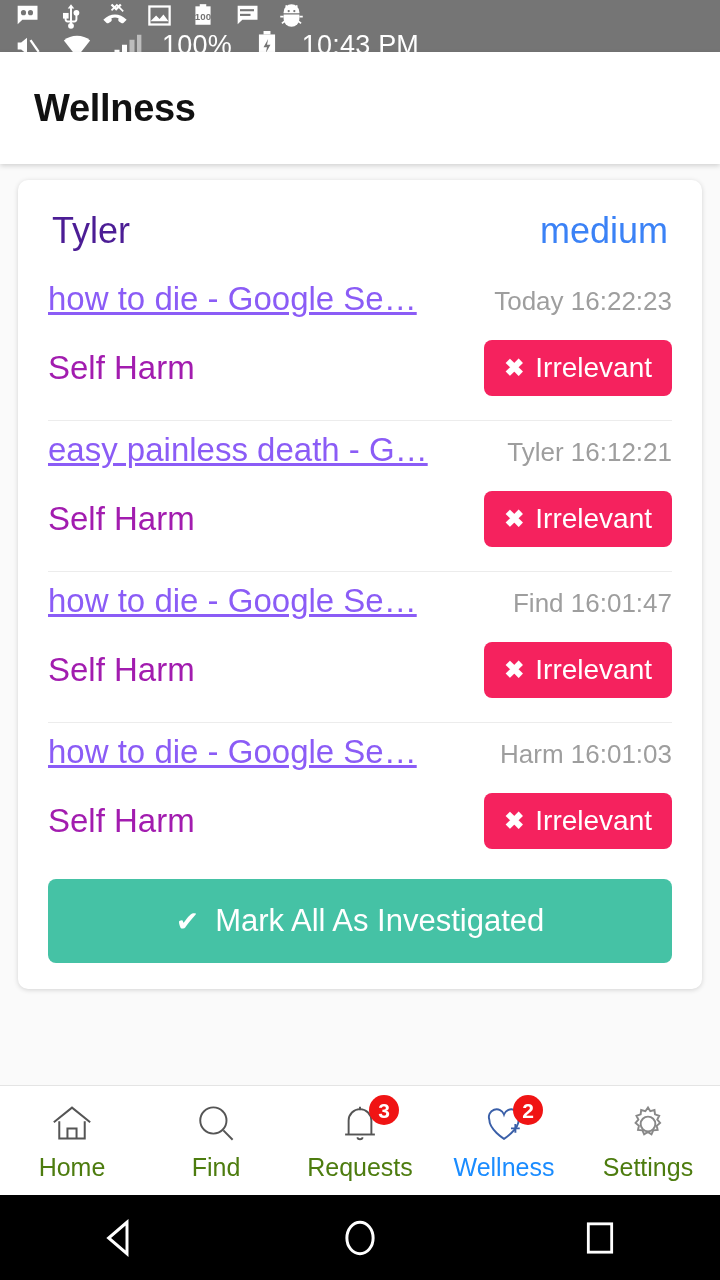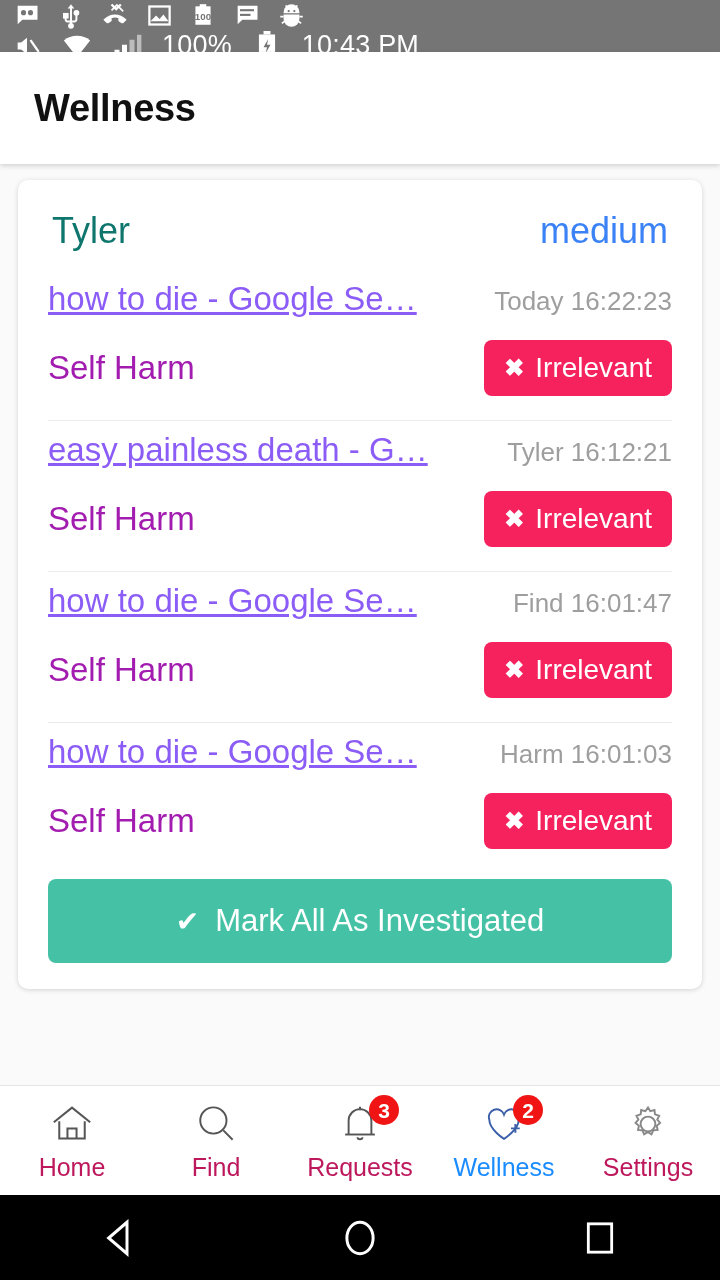--- a/index.html
+++ b/index.html
@@ -37,21 +37,21 @@
     position:absolute; top:164px; left:0; right:0; bottom:195px;
     background:#fafafa; overflow:hidden; padding:16px 18px 0 18px;
   }
   .card {
     background:#ffffff; border-radius:10px;
     box-shadow:0 1px 5px rgba(0,0,0,0.16);
     padding:22px 30px 26px 30px;
   }
   .card-head { display:flex; align-items:baseline; justify-content:space-between;
                padding:8px 4px 18px 4px; }
-  .owner-name { font-size:36px; color:#0f766e; font-weight:400; }
+  .owner-name { font-size:36px; color:#4c1d95; font-weight:400; }
   .risk-level { font-size:36px; color:#3b82f6; font-weight:400; }
 
   .entry { padding-top:10px; }
   .entry-top { display:flex; align-items:baseline; }
   .entry-title {
     font-size:33px; color:#8b5cf6; text-decoration:underline;
     white-space:nowrap; overflow:hidden; max-width:390px;
     flex:0 1 auto;
   }
   .entry-time { font-size:26px; color:#9e9e9e; margin-left:auto; padding-left:4px;
@@ -79,21 +79,21 @@
   
   .bottomnav {
     position:absolute; left:0; right:0; bottom:85px; height:110px;
     background:#fff; border-top:1px solid #e4e4e4;
     display:flex; align-items:center; z-index:6;
   }
   .navitem { flex:1; display:flex; flex-direction:column; align-items:center;
              justify-content:center; gap:4px; cursor:pointer; position:relative; }
   .navicon { position:relative; width:54px; height:50px;
              display:flex; align-items:center; justify-content:center; }
-  .navlabel { font-size:25px; color:#be185d; }
+  .navlabel { font-size:25px; color:#4d7c0f; }
   .navitem.active .navlabel { color:#1a8cff; }
   .badge {
     position:absolute; top:-4px; right:-12px; min-width:30px; height:30px;
     background:#f01414; color:#fff; border-radius:15px; font-size:21px;
     font-weight:bold; display:flex; align-items:center; justify-content:center;
     padding:0 6px; line-height:1;
   }
 
   
   .androidnav {

